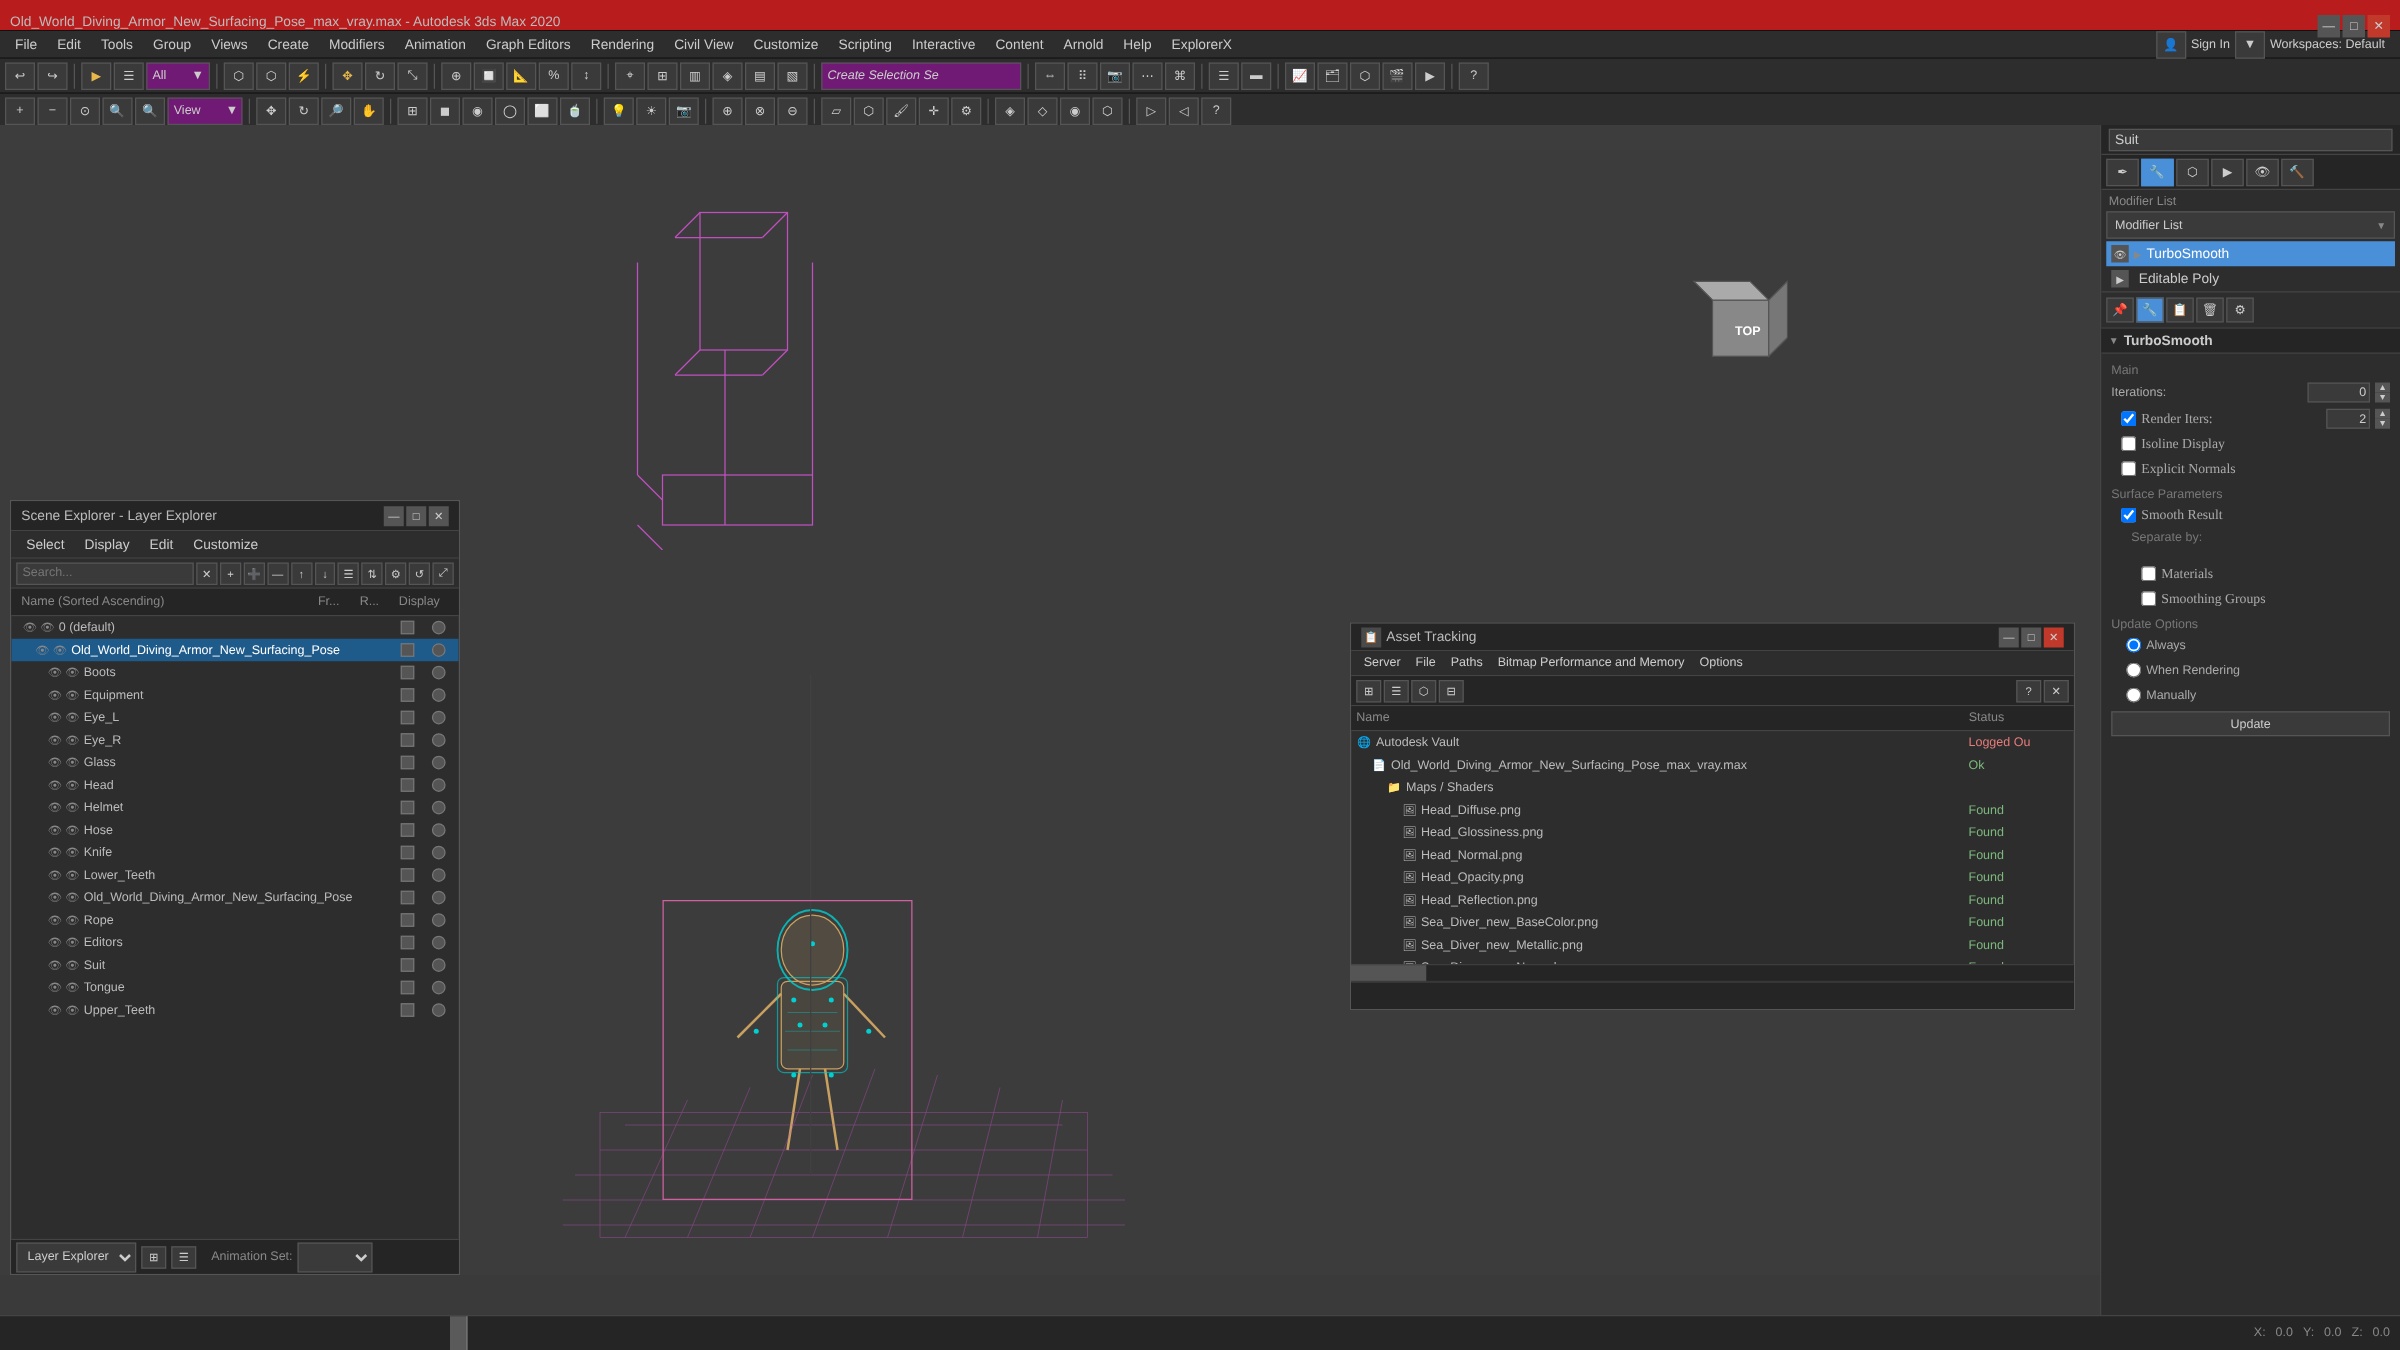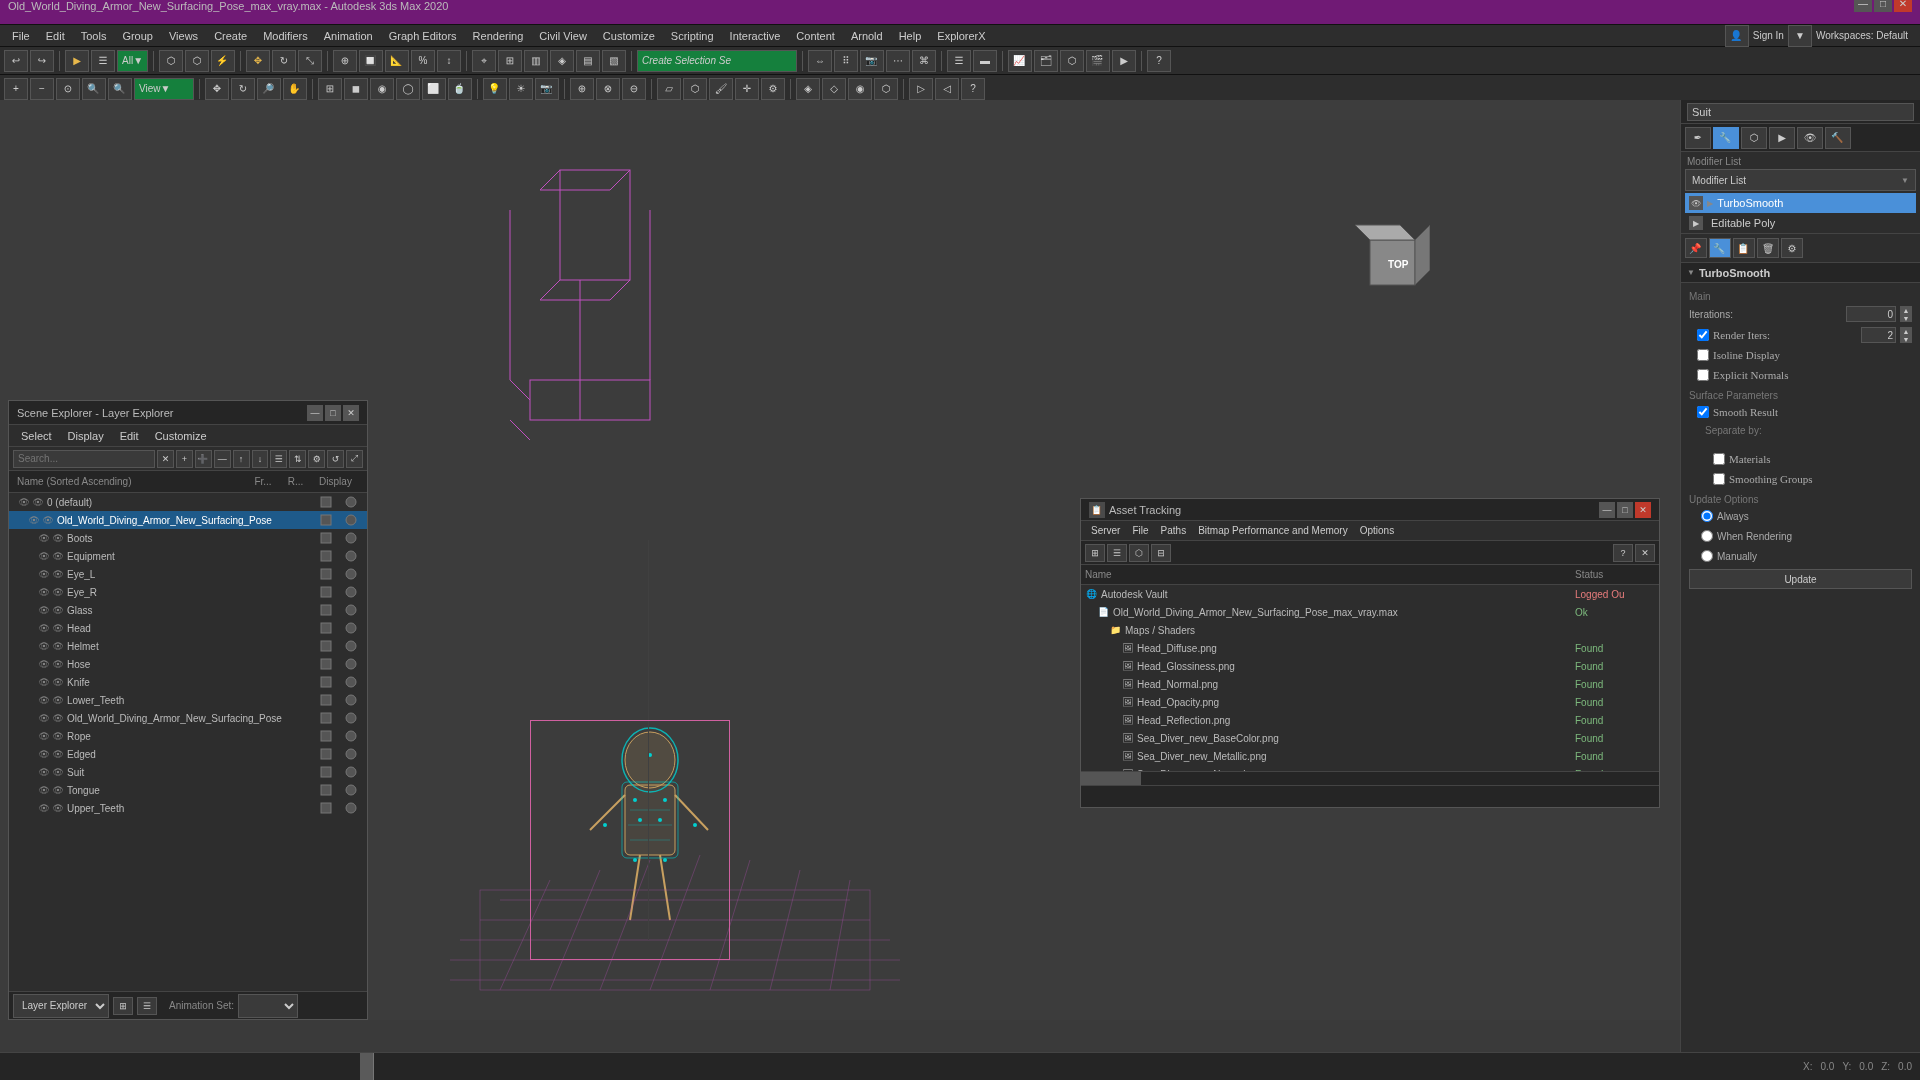--- a/index.html
+++ b/index.html
@@ -10,23 +10,23 @@
       font-family: 'Arial', sans-serif;
       font-size: 11px;
       color: #ccc;
       overflow: hidden;
       position: relative;
     }
 
     
     #title-bar {
       height: 22px;
-      background: #701a75;
-      display: flex;
-      align-items: flex-end;
+      background: #b91c1c;
+      display: flex;
+      align-items: flex-start;
       padding: 12px 8px;
       color: #bbb;
       font-size: 11px;
       border-bottom: 1px solid #111;
     }
     #title-bar .title-text { flex: 1; }
     #title-bar .window-controls { display: flex; gap: 2px; }
     #title-bar .win-btn {
       width: 18px; height: 18px;
       background: #555;
@@ -65,26 +65,26 @@
     .tb-btn {
       width: 24px; height: 22px;
       background: #3a3a3a;
       border: 1px solid #555;
       display: flex; align-items: center; justify-content: center;
       font-size: 10px; cursor: pointer; color: #ccc;
     }
     .tb-separator { width: 1px; height: 20px; background: #555; margin: 0 3px; }
     .tb-dropdown {
       height: 22px;
-      background: #15803d;
+      background: #701a75;
       border: 1px solid #555;
       color: #ccc;
       font-size: 10px;
       padding: 0 4px;
-      display: flex; align-items: center; gap: 0;
+      display: flex; align-items: center; gap: 20px;
       cursor: pointer;
     }
 
     
     #toolbar2 {
       height: 28px;
       background: #2d2d2d;
       display: flex;
       align-items: center;
       padding: 0 4px;
@@ -1092,21 +1092,21 @@
       <span class="item-disp">
           <svg width="14" height="14">
             <circle cx="7" cy="7" r="5" fill="#555" stroke="#777" stroke-width="1"></circle>
           </svg>
         </span>
     </div>
       <div class="se-item">
       <span style="width:24px;display:inline-block;"></span>
       <span class="icon-eye">👁</span>
       <span class="icon-eye">👁</span>
-      <span class="item-name">Edged</span>
+      <span class="item-name">Editors</span>
       <span class="item-fr">
           <svg width="14" height="14">
             <rect x="2" y="2" width="10" height="10" fill="#555" stroke="#777" stroke-width="1"></rect>
           </svg>
         </span>
       <span class="item-disp">
           <svg width="14" height="14">
             <circle cx="7" cy="7" r="5" fill="#555" stroke="#777" stroke-width="1"></circle>
           </svg>
         </span>

